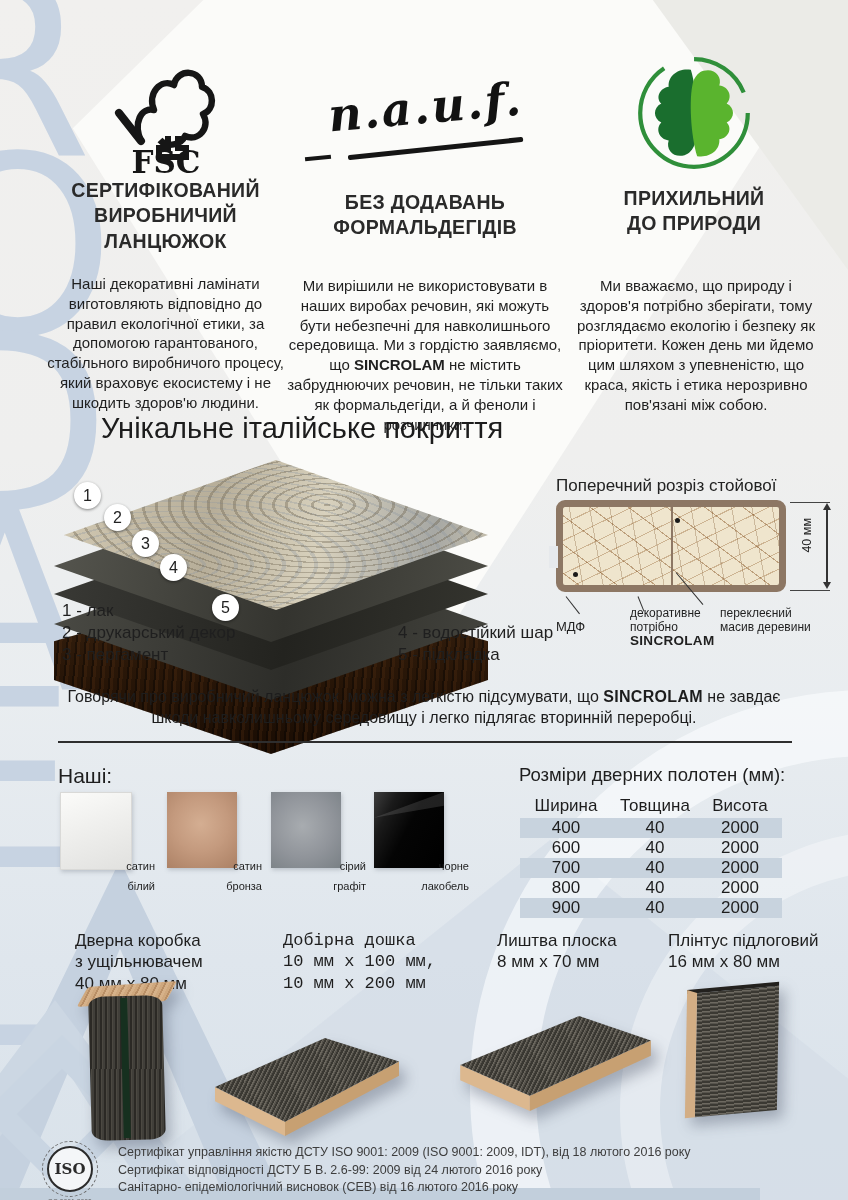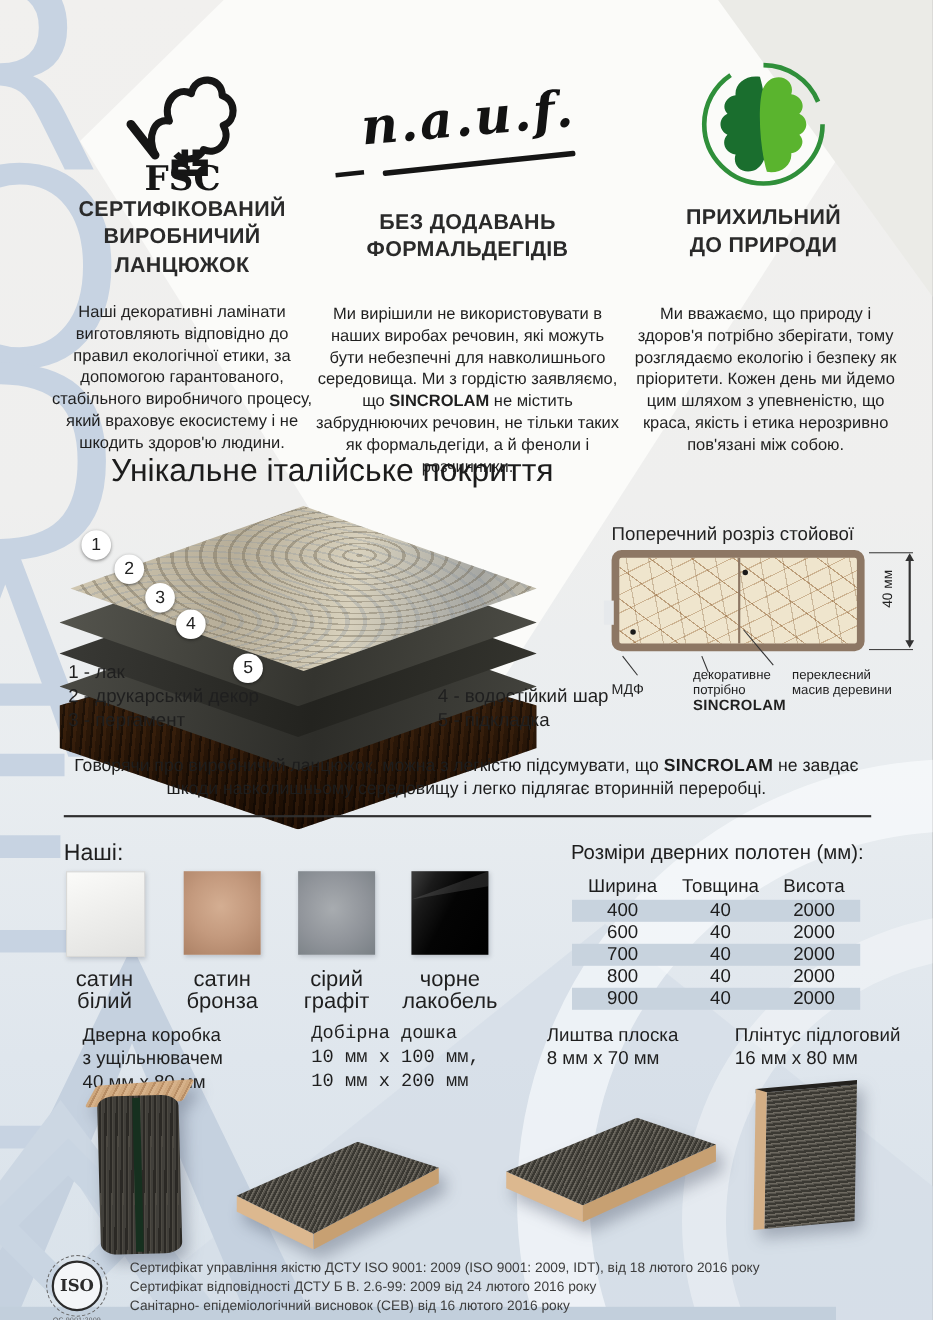--- a/index.html
+++ b/index.html
@@ -112,21 +112,21 @@
 
   
   .glass-title{left:58px;top:764px;font-size:21px;color:#1e1e1e;z-index:3;}
   .gsq{top:792px;width:70px;height:76px;z-index:3;box-shadow:1px 2px 4px rgba(70,80,95,.25);}
   .gsq1{left:60px;background:linear-gradient(160deg,#fbfbf9 0%,#efefed 45%,#e1e1df 100%);border:1px solid #d9d9d7;}
   .gsq2{left:167px;background:radial-gradient(circle at 48% 42%,#d4ae92 0%,#c49a7e 48%,#ab8064 100%);}
   .gsq3{left:271px;background:radial-gradient(circle at 45% 45%,#a8acb0 0%,#90949a 55%,#798085 100%);}
   .gsq4{left:374px;background:linear-gradient(118deg,#3e3e3e 0%,#1a1a1a 22%,#040404 48%,#000 100%);position:absolute;}
   .gsq4:before{content:"";position:absolute;inset:0;background:rgba(255,255,255,.12);
                clip-path:polygon(0 34%,100% 0,100% 18%);}
-  .glabel{top:880px;width:120px;text-align:center;font-size:20px;line-height:20px;color:#1f1f1f;z-index:3;}
+  .glabel{top:856px;width:120px;text-align:right;font-size:11px;line-height:20px;color:#1f1f1f;z-index:3;}
   .glabel span{display:block;}
 
   
   .tbl-title{left:519px;top:764px;font-size:18.5px;color:#1e1e1e;z-index:3;}
   .tbl{left:520px;top:794px;width:262px;z-index:3;color:#1d1d1d;}
   .trow{display:flex;height:20px;align-items:center;}
   .trow.head{height:24px;font-size:17px;}
   .trow div{text-align:center;font-size:17px;}
   .c1{width:92px;} .c2{width:86px;} .c3{width:84px;}
   .stripe{background:#c8d3de;}

